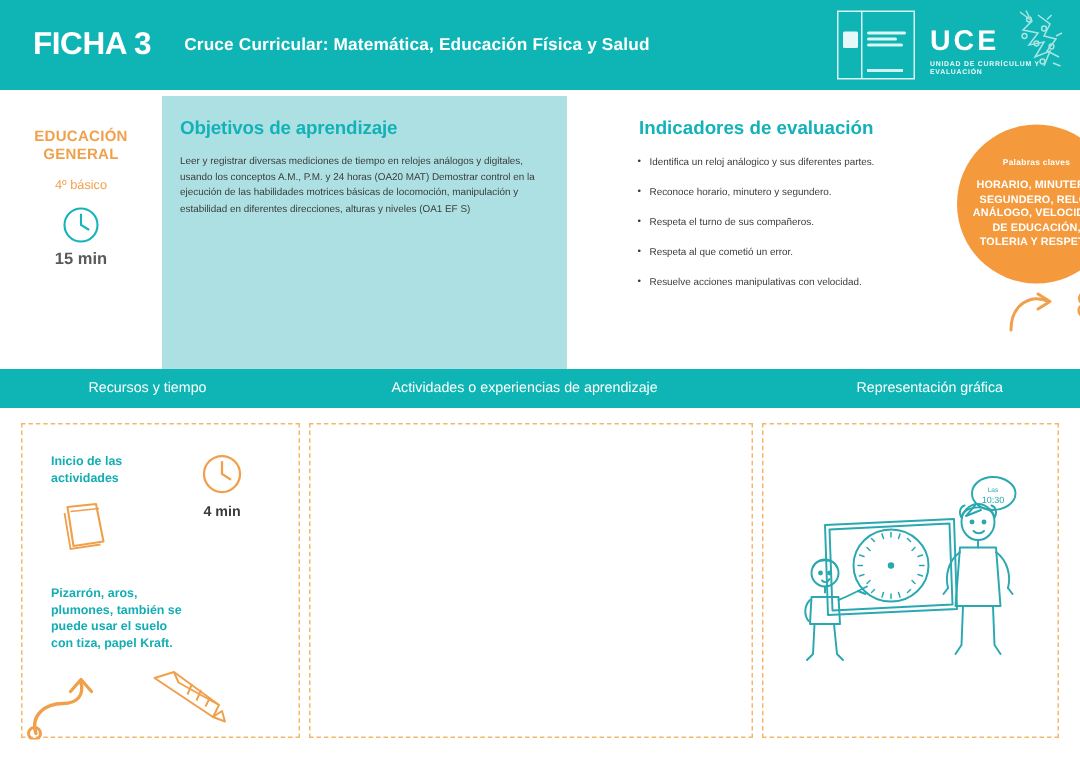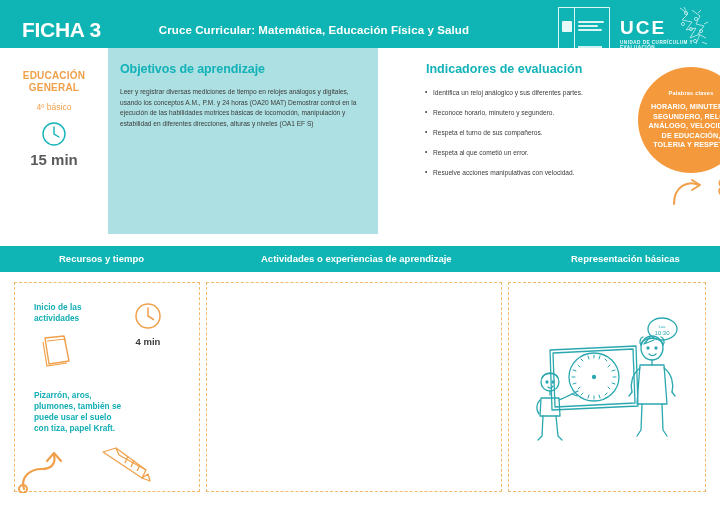--- a/index.html
+++ b/index.html
@@ -8,21 +8,21 @@
     background: #ffffff;
     font-family: "Liberation Sans", sans-serif;
     overflow: hidden;
   }
   .page { position: relative; width: 720px; height: 509px; background: #fff; }
 
   
   .header {
     position: absolute; left: 0; top: 0; width: 720px; height: 60px;
     background: #0fb5b5;
-    display: flex; align-items: center; gap: 36px;
+    display: flex; align-items: center;
   }
   .ficha-title {
     color: #ffffff; font-size: 21px; font-weight: bold;
     letter-spacing: -0.3px; margin-left: 22px; white-space: nowrap;
   }
   .header-subtitle {
     color: #ffffff; font-size: 11.5px; font-weight: bold;
     margin-left: 22px; white-space: nowrap; letter-spacing: 0.1px;
   }
   .header-logos {
@@ -55,32 +55,32 @@
     color: #ffffff; font-size: 19px; font-weight: bold; letter-spacing: 2px;
     line-height: 20px; padding-top: 11px;
   }
   .uce-sub {
     color: rgba(255,255,255,.92); font-size: 4.6px; line-height: 5.4px;
     letter-spacing: .5px; font-weight: bold; padding-top: 2px;
   }
   .uce-doodle { position: absolute; right: -6px; top: -3px; opacity: .85; }
 
   
-  .upper { position: absolute; left: 0; top: 48px; width: 720px; height: 184px; background: #fff; }
+  .upper { position: absolute; left: 0; top: 64px; width: 720px; height: 184px; background: #fff; }
   .side-col {
     position: absolute; left: 0; top: 0; width: 108px; height: 186px;
     display: flex; flex-direction: column; align-items: center; padding-top: 22px;
   }
   .edu-general {
     color: #f0a04b; font-size: 10px; font-weight: bold; text-align: center;
     line-height: 12px; letter-spacing: .2px;
   }
   .grade { color: #f0a04b; font-size: 8.5px; text-align: center; margin-top: 8px; }
   .clock-teal { margin-top: 9px; }
-  .time-label { color: #5a5a5a; font-size: 15px; font-weight: bold; margin-top: 4px; }
+  .time-label { color: #5a5a5a; font-size: 11px; font-weight: bold; margin-top: 4px; }
 
   .objetivos-panel {
     position: absolute; left: 108px; top: 0; width: 270px; height: 186px;
     background: #ade0e2;
   }
   .panel-title-teal {
     color: #12b2b8; font-size: 12.5px; font-weight: bold;
     padding: 14px 0 0 12px; letter-spacing: -.1px;
   }
   .objetivos-body {
@@ -115,21 +115,21 @@
   }
   .kw-label { color: #ffffff; font-size: 5.6px; font-weight: bold; margin-bottom: 6px; letter-spacing: .2px; }
   .kw-text { color: #ffffff; font-size: 7.2px; font-weight: bold; line-height: 9.6px; letter-spacing: .1px; }
 
   
   .section-bar {
     position: absolute; left: 0; top: 246px; width: 720px; height: 26px;
     background: #0fb5b5;
   }
   .section-bar span {
-    position: absolute; color: #fff; font-size: 9.5px; font-weight: bold;
+    position: absolute; color: #fff; font-size: 9.5px; font-weight: normal;
     top: 7px; white-space: nowrap; padding-left: 28px;
   }
   .sb-1 { left: 31px; }
   .sb-2 { left: 233px; }
   .sb-3 { left: 543px; }
 
   
   .lower { position: absolute; left: 0; top: 272px; width: 720px; height: 237px; background: #fff; border-radius: 30px; }
   .dash-box {
     position: absolute; top: 10px; height: 210px;
@@ -230,21 +230,21 @@
       </svg>
       <svg class="doodle" style="left:296px; top:120px;" width="40" height="40" viewBox="0 0 40 40">
         <path d="M20 5 C25 5 25 12 21 13 C27 9 32 13 30 18 C34 16 37 22 32 25 C35 29 31 34 26 31 C26 36 19 37 18 32 C14 36 8 32 10 27 C5 28 3 21 8 19 C3 16 6 9 12 11 C11 6 16 3 20 5 Z" fill="none" stroke="#f0a04b" stroke-width="1.6" stroke-linejoin="round"></path>
       </svg>
     </div>
   </div>
 
   <div class="section-bar">
     <span class="sb-1">Recursos y tiempo</span>
     <span class="sb-2">Actividades o experiencias de aprendizaje</span>
-    <span class="sb-3">Representación básicas</span>
+    <span class="sb-3">Representación gráfica</span>
   </div>
 
   <div class="lower">
 
     <div class="dash-box box-left"></div>
     <div class="dash-box box-mid"></div>
     <div class="dash-box box-right"></div>
 
     <div class="res-row" style="left:34px; top:30px;">
       <div class="res-text">Inicio de las actividades</div>

